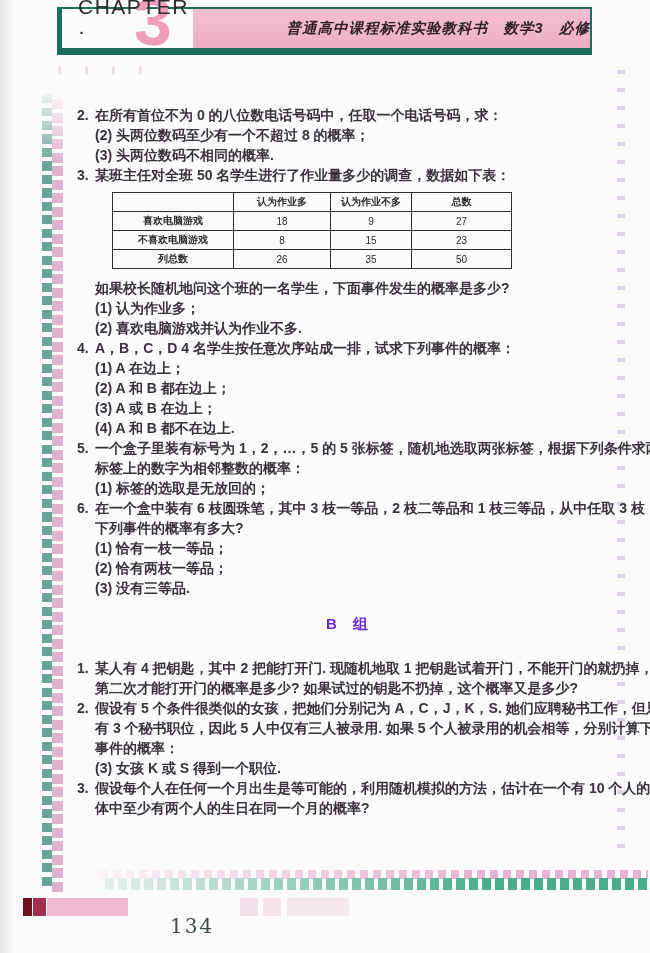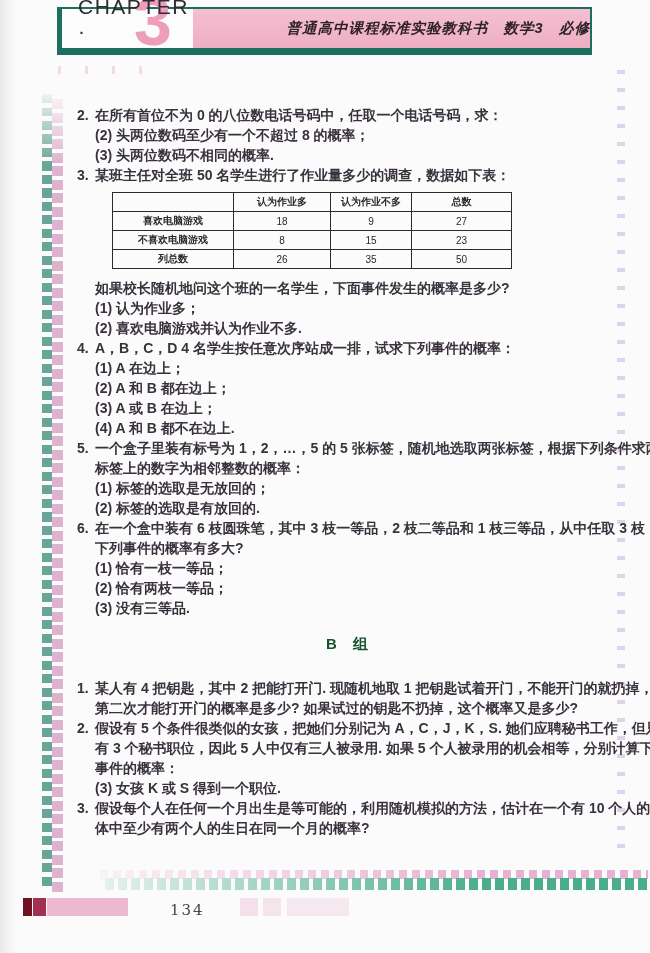--- a/index.html
+++ b/index.html
@@ -65,29 +65,29 @@
     text-align:center; vertical-align:middle; font-size:10px; padding:0 2px;
     color:#2a272b; }
   table.survey .c0 { width:121px; font-weight:700; }
   table.survey .c1 { width:97px; }
   table.survey .c2 { width:81px; }
   table.survey .c3 { width:100px;text-align:center; }
   table.survey thead th { font-weight:700; }
   table.survey td.val { font-weight:500; }
   .b-title { text-align:center; font-size:15px; font-weight:700;
     letter-spacing:6px; margin:16px 0 2px 0; height:20px; line-height:20px;
-    color:#14532d; }
+    color:#6d28d9; }
   .gap-b { height:22px; }
   
   .footer { position:absolute; left:0; top:898px; width:100%; height:20px; }
   .fsq { position:absolute; top:0; height:18px; }
   .fsq.maroon { left:23px; width:9px;  background:#6e1120; }
   .fsq.crimson { left:33px; width:13px; background:#a33050; }
   .fsq.pink { left:47px; width:81px; background:#ecb9d1; }
-  .page-num { position:absolute; left:170px; top:3px; font-size:15px;
+  .page-num { position:absolute; left:170px; top:16px; font-size:20px;
     font-family:"DejaVu Serif", serif; color:#3f4d45; letter-spacing:2px; }
   .fsq.faint1 { left:240px; width:18px; background:#e3aecb; opacity:.35; }
   .fsq.faint2 { left:263px; width:18px; background:#e3aecb; opacity:.3; }
   .fsq.faint3 { left:287px; width:62px; background:#e3aecb; opacity:.25; }
 </style>
 </head>
 <body>
 
 <div id="page">
   <div class="edge-left"></div>
@@ -154,21 +154,20 @@
 
     <div class="line"><span class="num">4.</span><span>A，B，C，D 4 名学生按任意次序站成一排，试求下列事件的概率：</span></div>
     <div class="line">(1) A 在边上；</div>
     <div class="line">(2) A 和 B 都在边上；</div>
     <div class="line">(3) A 或 B 在边上；</div>
     <div class="line">(4) A 和 B 都不在边上.</div>
 
     <div class="line"><span class="num">5.</span><span>一个盒子里装有标号为 1，2，…，5 的 5 张标签，随机地选取两张标签，根据下列条件求两张</span></div>
     <div class="line">标签上的数字为相邻整数的概率：</div>
     <div class="line">(1) 标签的选取是无放回的；</div>
-    <div class="line">(2) 标签的选取是有放回的.</div>
 
     <div class="line"><span class="num">6.</span><span>在一个盒中装有 6 枝圆珠笔，其中 3 枝一等品，2 枝二等品和 1 枝三等品，从中任取 3 枝，问</span></div>
     <div class="line">下列事件的概率有多大?</div>
     <div class="line">(1) 恰有一枝一等品；</div>
     <div class="line">(2) 恰有两枝一等品；</div>
     <div class="line">(3) 没有三等品.</div>
 
     <div class="b-title">B 组</div>
     <div class="gap-b"></div>
 

